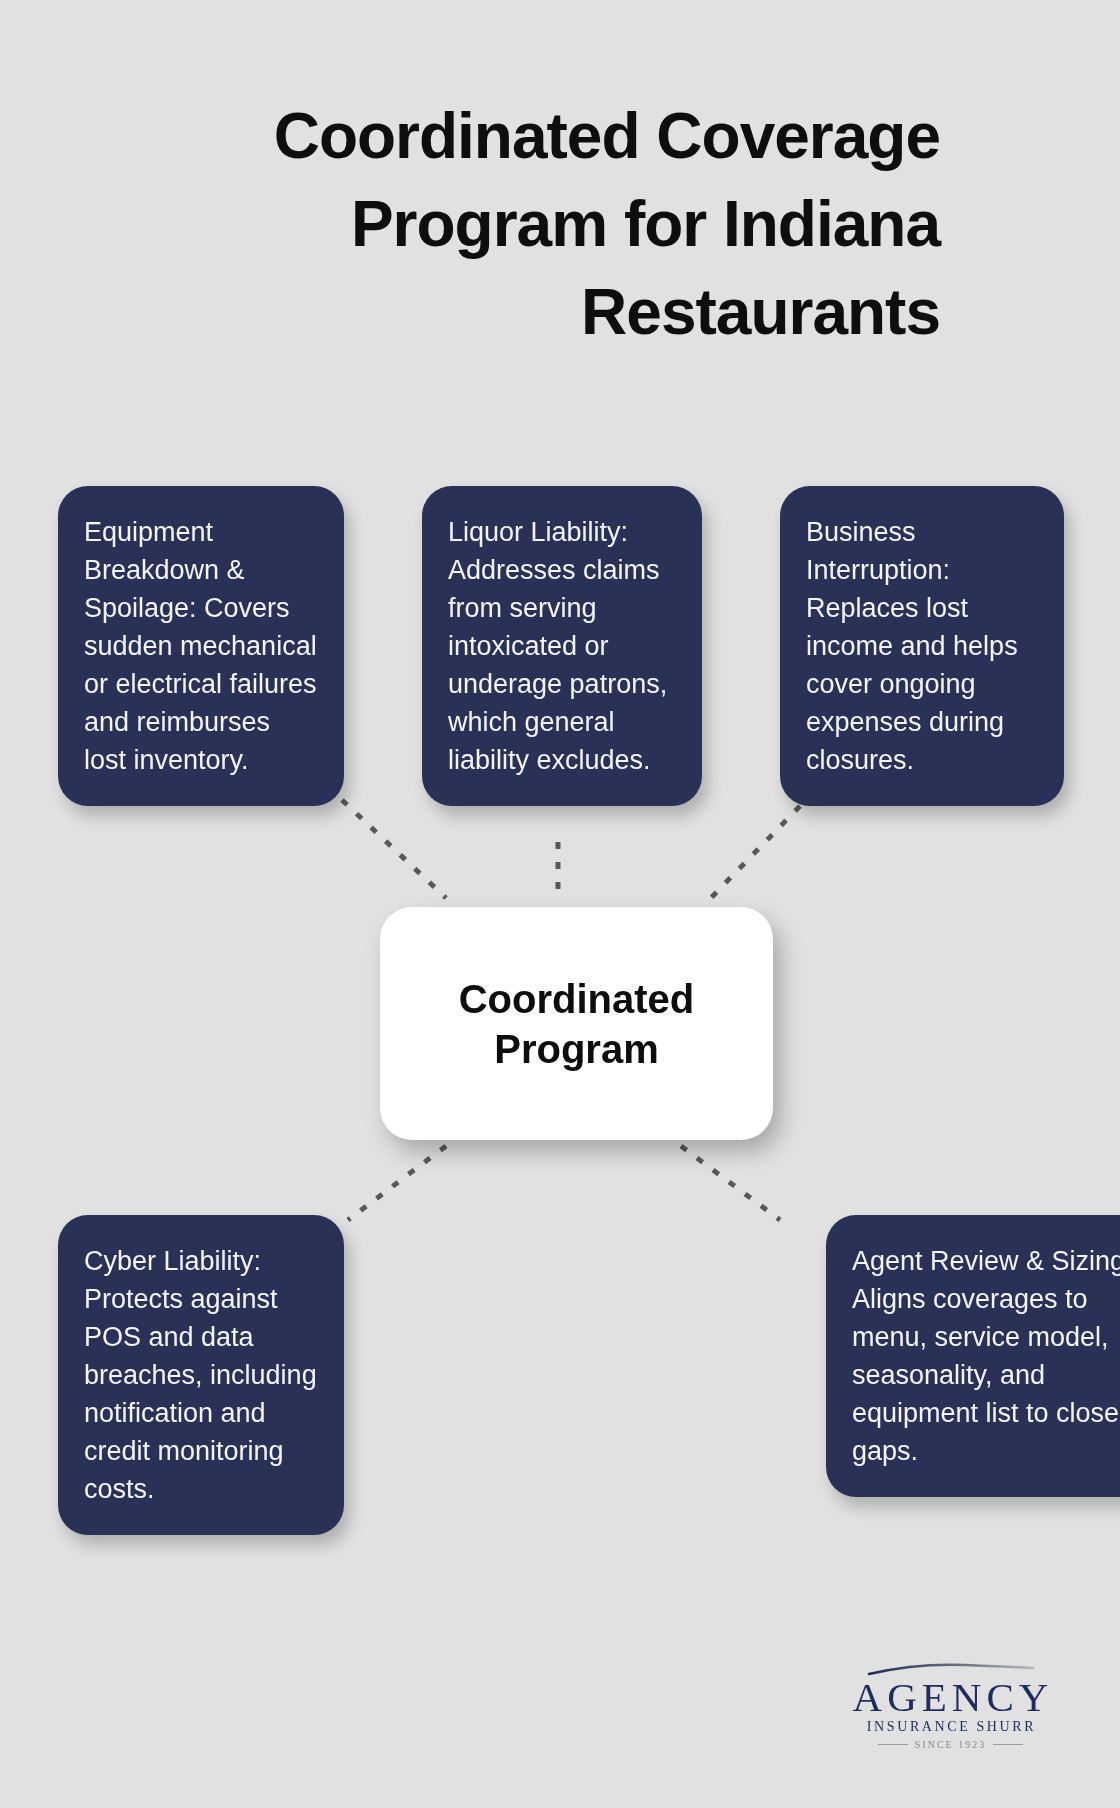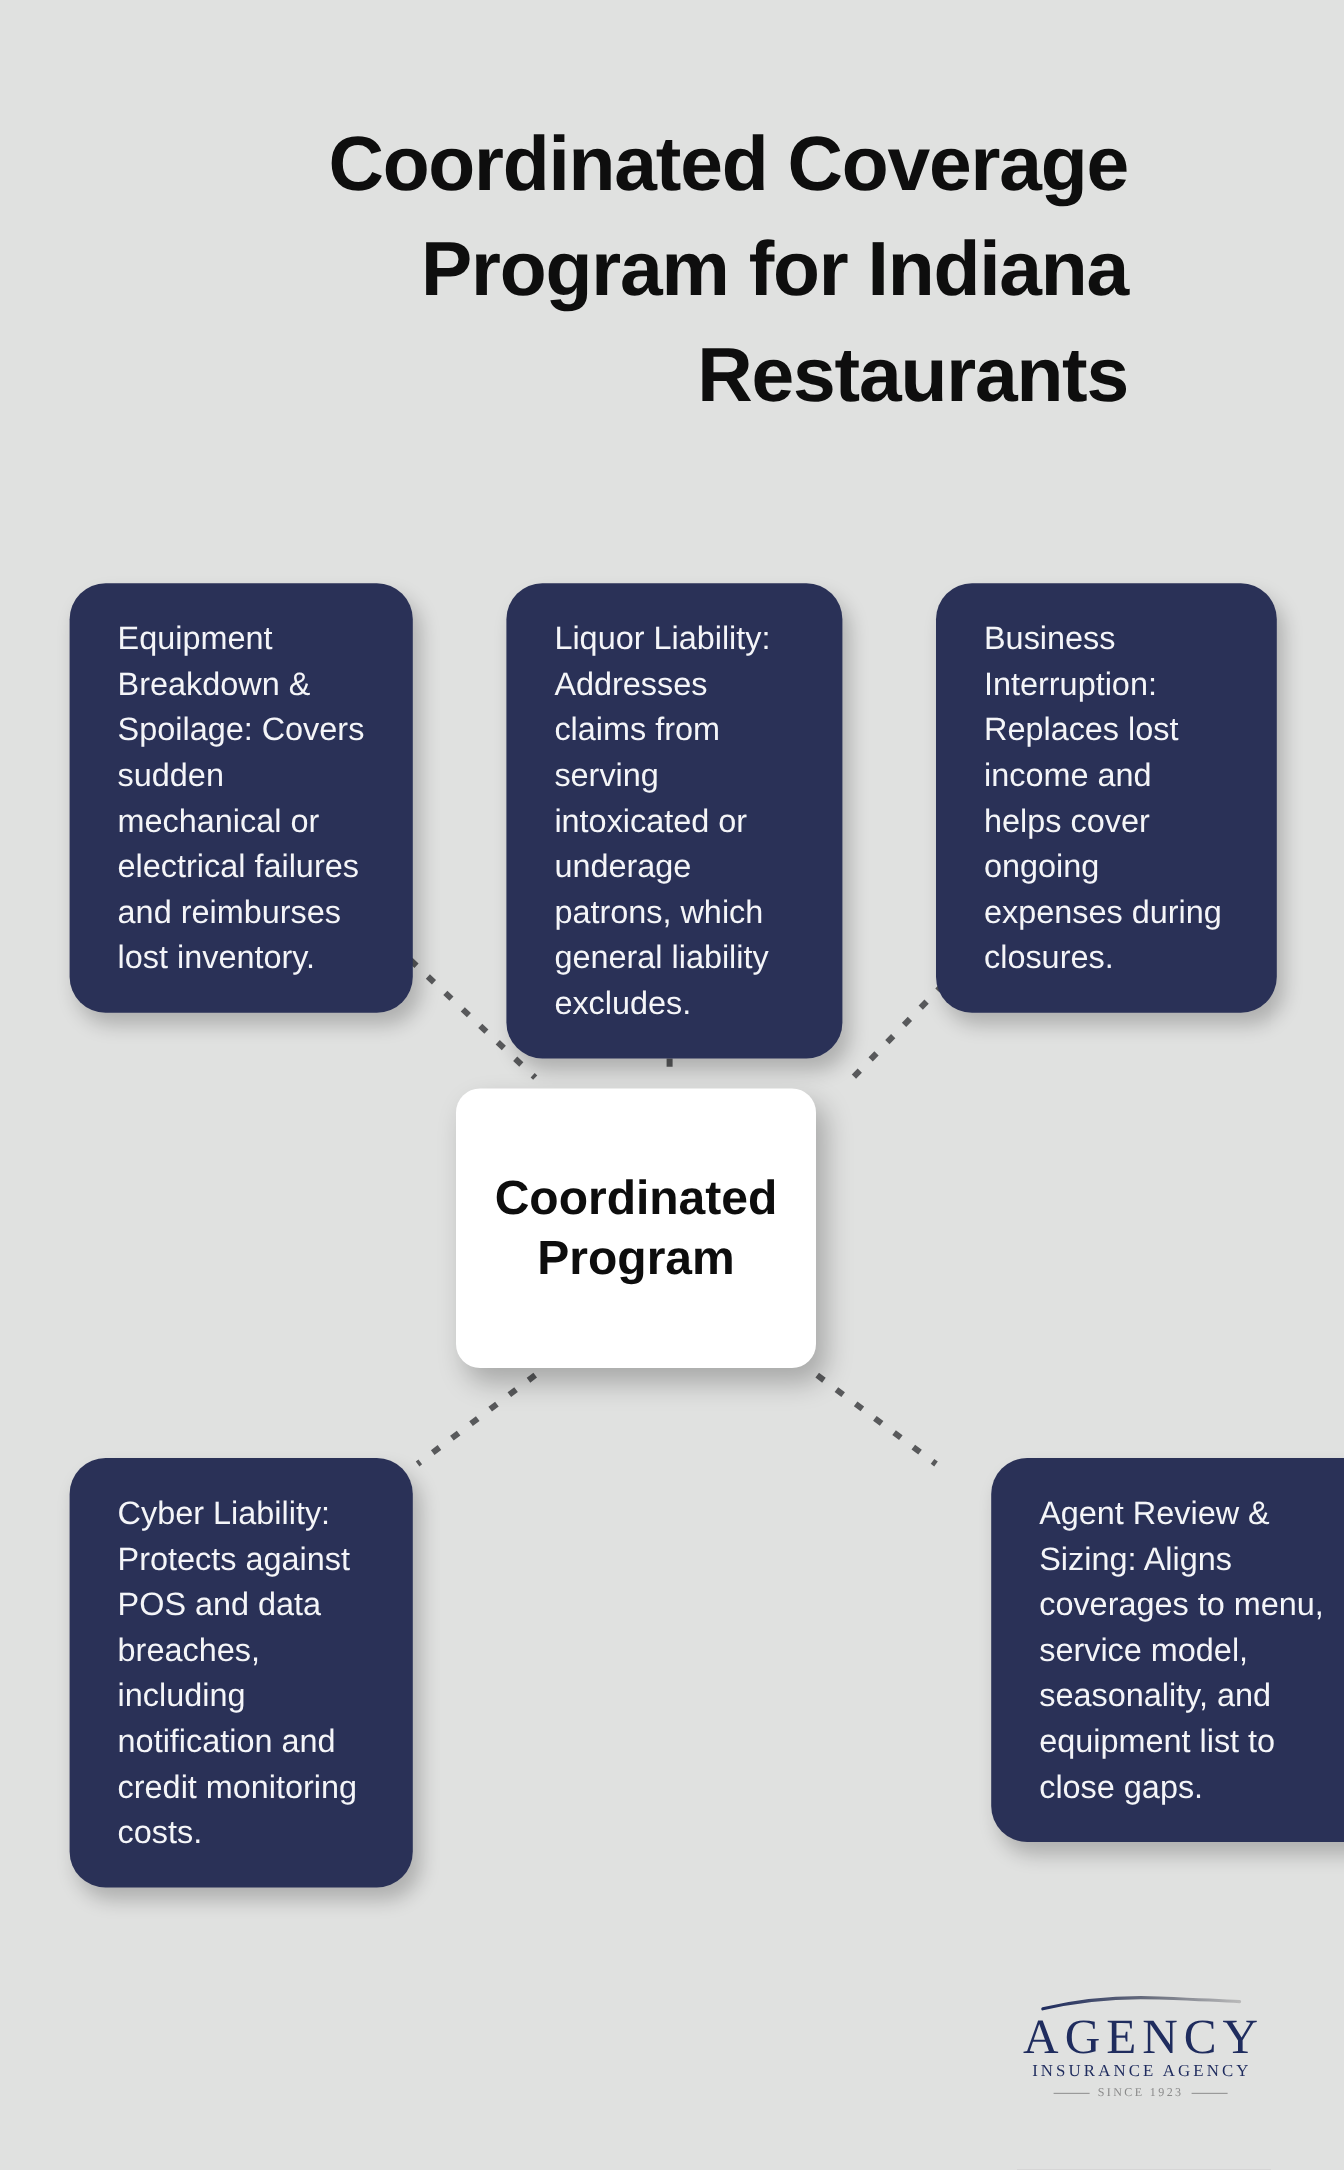--- a/index.html
+++ b/index.html
@@ -31,36 +31,36 @@
     font-weight:bold;
     line-height:88px;
     letter-spacing:-1px;
     color:var(--title);
   }
   .node{
     position:absolute;
     background:var(--node);
     color:var(--node-text);
     border-radius:30px;
-    padding:27px 40px;
+    padding:27px 26px;
     font-size:27px;
     line-height:38px;
     box-shadow:6px 10px 16px rgba(0,0,0,0.22);
   }
   .node-1{left:58px;  top:486px; width:286px;}
   .node-2{left:422px; top:486px; width:280px;}
   .node-3{left:780px; top:486px; width:284px;}
   .node-4{left:58px;  top:1215px;width:286px;}
   .node-5{left:826px; top:1215px;width:338px;}
   .hub{
     position:absolute;
     left:380px;top:907px;
-    width:300px;height:233px;
+    width:393px;height:233px;
     background:#ffffff;
-    border-radius:20px;
+    border-radius:32px;
     box-shadow:8px 12px 22px rgba(0,0,0,0.25);
     display:flex;align-items:center;justify-content:center;
     text-align:center;
   }
   .hub-label{
     font-size:40px;
     font-weight:bold;
     line-height:50px;
     color:#0d0d0d;
     max-width:300px;
@@ -155,21 +155,21 @@
       <defs>
         <linearGradient id="swooshGrad" x1="0" y1="0" x2="1" y2="0">
           <stop offset="0" stop-color="#1f2c5e"></stop>
           <stop offset="0.55" stop-color="#6a6f7e"></stop>
           <stop offset="1" stop-color="#b9b9b9"></stop>
         </linearGradient>
       </defs>
       <path d="M3 12 Q 50 1 100 3 T 167 6" fill="none" stroke="url(#swooshGrad)" stroke-width="2.6" stroke-linecap="round"></path>
     </svg>
     <div class="logo-name">AGENCY</div>
-    <div class="logo-subtitle">INSURANCE AGENCY</div>
+    <div class="logo-subtitle">INSURANCE SHURR</div>
     <div class="logo-tagline">
       <span class="tagline-rule"></span>
       <span>SINCE 1923</span>
       <span class="tagline-rule"></span>
     </div>
   </div>
 
 </div>
 
 </body></html>

